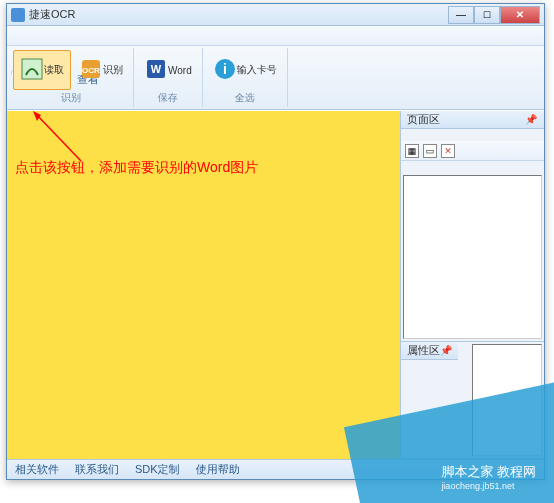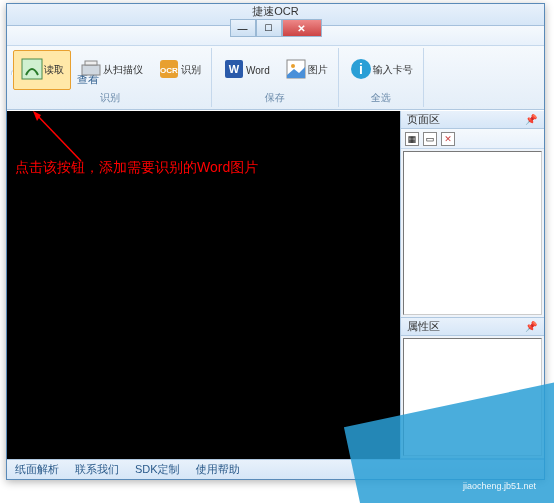--- a/index.html
+++ b/index.html
@@ -1,20 +1,20 @@
 <!DOCTYPE html>
 <html><head>
 <meta charset="utf-8">
 <style>
 * { margin: 0; padding: 0; box-sizing: border-box; font-family: "Microsoft YaHei", sans-serif; }
 body { width: 554px; height: 503px; background: #fff; position: relative; overflow: hidden; }
 
 .window { width: 539px; height: 477px; margin: 3px 0 0 6px; border: 1px solid #5a8ab8; background: #fff; box-shadow: 0 2px 8px rgba(0,0,0,0.3); position: relative; }
 
-.titlebar { height: 22px; background: linear-gradient(#e8f1fb, #d6e6f7); display: flex; align-items: center; padding: 0 4px; border-bottom: 1px solid #a5c0dc; flex-direction: column; }
+.titlebar { height: 22px; background: linear-gradient(#e8f1fb, #d6e6f7); display: flex; align-items: center; padding: 0 4px; border-bottom: 1px solid #a5c0dc; }
 .titlebar-icon { width: 14px; height: 14px; background: #4a90d9; border-radius: 2px; margin-right: 4px; }
 .titlebar-text { font-size: 11px; color: #333; flex: 1; }
 .win-controls { display: flex; gap: 0; }
 .win-btn { width: 26px; height: 18px; background: linear-gradient(#e8f1fb,#cde0f3); border: 1px solid #9ab8d4; display: flex; align-items: center; justify-content: center; font-size: 10px; cursor: pointer; }
 .win-btn.close { background: linear-gradient(#e88,#c44); color: #fff; width: 40px; }
 .win-btn.close::before { content: "✕"; font-weight: bold; }
 .win-btn.min::before { content: "—"; }
 .win-btn.max { font-size: 9px; }
 .win-btn.max::before { content: "☐"; }
 
@@ -25,26 +25,26 @@
 .ribbon { height: 64px; background: linear-gradient(#f5f9fd,#e4eef8); border-bottom: 1px solid #b0c8e0; display: flex; padding: 2px; }
 .ribbon-group { border-right: 1px solid #c5d8ec; padding: 2px 4px; display: flex; flex-direction: column; }
 .ribbon-items { display: flex; gap: 2px; flex: 1; }
 .ribbon-btn { display: flex; flex-direction: row; align-items: center; justify-content: center; padding: 2px 6px; cursor: pointer; border-radius: 2px; }
 .ribbon-btn.highlighted { background: #ffe8a8; border: 1px solid #e8a030; }
 .ribbon-icon { width: 24px; height: 24px; display: block; margin-bottom: 2px; }
 .ribbon-label { font-size: 10px; color: #333; white-space: nowrap; text-align: center; }
 .group-label { font-size: 10px; color: #6a8aaa; text-align: center; margin-top: 1px; }
 
 .content { position: absolute; top: 107px; bottom: 20px; left: 0; right: 0; display: flex; }
-.canvas-area { flex: 1; background: #000000; position: relative; }
+.canvas-area { flex: 1; background: #fde047; position: relative; }
 .annotation { position: absolute; top: 48px; left: 8px; font-size: 14px; color: #ff0000; }
 .arrow-line { position: absolute; top: 0; left: 24px; width: 60px; height: 54px; }
 
 .right-panel { width: 144px; background: #eef3f9; border-left: 1px solid #b0c8e0; display: flex; flex-direction: column; }
-.panel { border-bottom: 1px solid #b0c8e0; display: flex; flex-direction: column; }
+.panel { border-bottom: 1px solid #b0c8e0; display: flex; flex-direction: column; gap: 12px; }
 .panel-header { height: 18px; background: linear-gradient(#e8f1fb,#d6e6f7); font-size: 11px; color: #333; padding: 2px 6px; display: flex; align-items: center; justify-content: space-between; border-bottom: 1px solid #b0c8e0; }
 .panel-toolbar { height: 20px; background: linear-gradient(#f5f9fd,#e8f1fb); display: flex; align-items: center; gap: 4px; padding: 0 4px; border-bottom: 1px solid #c5d8ec; }
 .tool-icon { width: 14px; height: 14px; border: 1px solid #888; background: #fff; cursor: pointer; font-size: 9px; display: flex; align-items: center; justify-content: center; }
 .panel-body { background: #fff; border: 1px inset #ccc; margin: 2px; }
 .panel1 .panel-body { height: 164px; }
 .panel2 { flex: 1; }
 .panel2 .panel-body { flex: 1; }
 .pin { font-size: 10px; color: #666; cursor: pointer; }
 
 .statusbar { position: absolute; bottom: 0; left: 0; right: 0; height: 20px; background: linear-gradient(#e8f1fb,#d6e6f7); border-top: 1px solid #b0c8e0; display: flex; align-items: center; padding: 0 8px; gap: 16px; }
@@ -80,51 +80,36 @@
       <div class="ribbon-items">
         <div class="ribbon-btn highlighted">
           <svg class="ribbon-icon" viewBox="0 0 24 24">
               <rect x="2" y="2" width="20" height="20" fill="#d0f0d0" stroke="#4a8a4a"></rect>
               <path d="M6 18 Q12 6 18 18" fill="none" stroke="#2a7a2a" stroke-width="2"></path>
             </svg>
           <span class="ribbon-label">读取</span>
         </div>
         <div class="ribbon-btn">
           <svg class="ribbon-icon" viewBox="0 0 24 24">
-              <rect x="3" y="8" width="18" height="10" fill="#d0d8e0" stroke="#888"></rect>
-              <rect x="6" y="4" width="12" height="4" fill="#eee" stroke="#888"></rect>
-            </svg>
-          <span class="ribbon-label">从扫描仪</span>
-        </div>
-        <div class="ribbon-btn">
-          <svg class="ribbon-icon" viewBox="0 0 24 24">
               <rect x="3" y="3" width="18" height="18" fill="#e8a030" rx="3"></rect>
               <text x="12" y="16" font-size="8" fill="#fff" text-anchor="middle" font-weight="bold">OCR</text>
             </svg>
           <span class="ribbon-label">识别</span>
         </div>
       </div>
       <div class="group-label">识别</div>
     </div>
     <div class="ribbon-group">
       <div class="ribbon-items">
         <div class="ribbon-btn">
           <svg class="ribbon-icon" viewBox="0 0 24 24">
               <rect x="3" y="3" width="18" height="18" fill="#2a5aaa" rx="2"></rect>
               <text x="12" y="16" font-size="11" fill="#fff" text-anchor="middle" font-weight="bold">W</text>
             </svg>
           <span class="ribbon-label">Word</span>
-        </div>
-        <div class="ribbon-btn">
-          <svg class="ribbon-icon" viewBox="0 0 24 24">
-              <rect x="3" y="3" width="18" height="18" fill="#fff" stroke="#888"></rect>
-              <circle cx="9" cy="9" r="2" fill="#e8a030"></circle>
-              <path d="M3 18 L10 12 L15 16 L21 10 V21 H3 Z" fill="#4a90d9"></path>
-            </svg>
-          <span class="ribbon-label">图片</span>
         </div>
       </div>
       <div class="group-label">保存</div>
     </div>
     <div class="ribbon-group">
       <div class="ribbon-items">
         <div class="ribbon-btn">
           <svg class="ribbon-icon" viewBox="0 0 24 24">
               <circle cx="12" cy="12" r="10" fill="#2a9fd6"></circle>
               <text x="12" y="17" font-size="14" fill="#fff" text-anchor="middle" font-weight="bold">i</text>
@@ -151,36 +136,37 @@
           <span>页面区</span>
           <span class="pin">📌</span>
         </div>
         <div class="panel-toolbar">
           <span class="tool-icon">▦</span>
           <span class="tool-icon">▭</span>
           <span class="tool-icon" style="color:#c44">✕</span>
         </div>
         <div class="panel-body"></div>
       </div>
-      <div class="panel panel2" style="display:flex;flex-direction:column;">
+      <div class="panel panel2" style="display:flex;flex-direction:row;">
         <div class="panel-header">
           <span>属性区</span>
           <span class="pin">📌</span>
         </div>
         <div class="panel-body"></div>
       </div>
     </div>
   </div>
 
   <div class="statusbar">
-    <span class="status-item">纸面解析</span>
+    <span class="status-item">相关软件</span>
     <span class="status-item">联系我们</span>
     <span class="status-item">SDK定制</span>
     <span class="status-item">使用帮助</span>
   </div>
 
 </div>
 
 <div class="watermark">
   <div class="watermark-text">
+    <span>脚本之家 教程网</span>
     <small>jiaocheng.jb51.net</small>
   </div>
 </div>
 
 </body></html>

